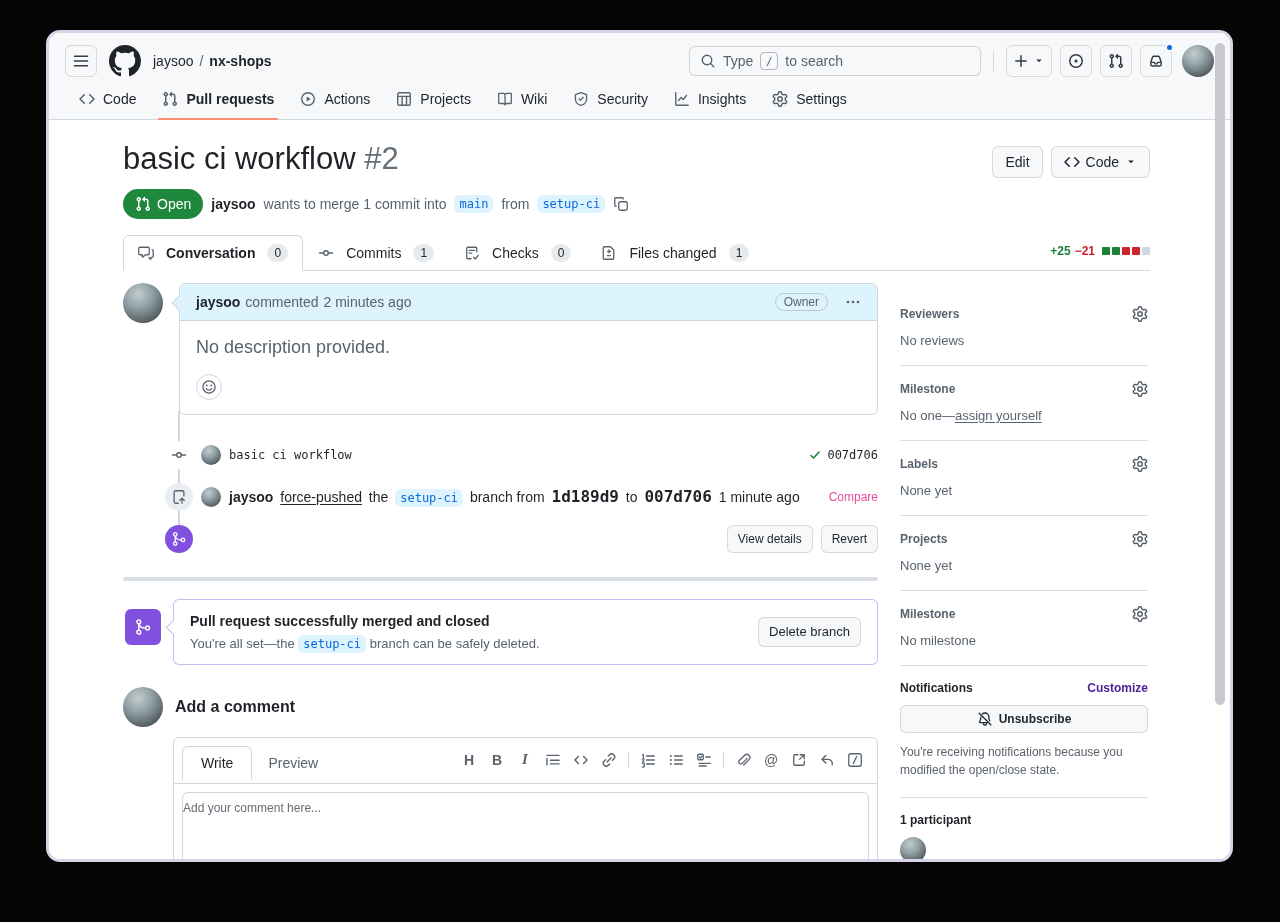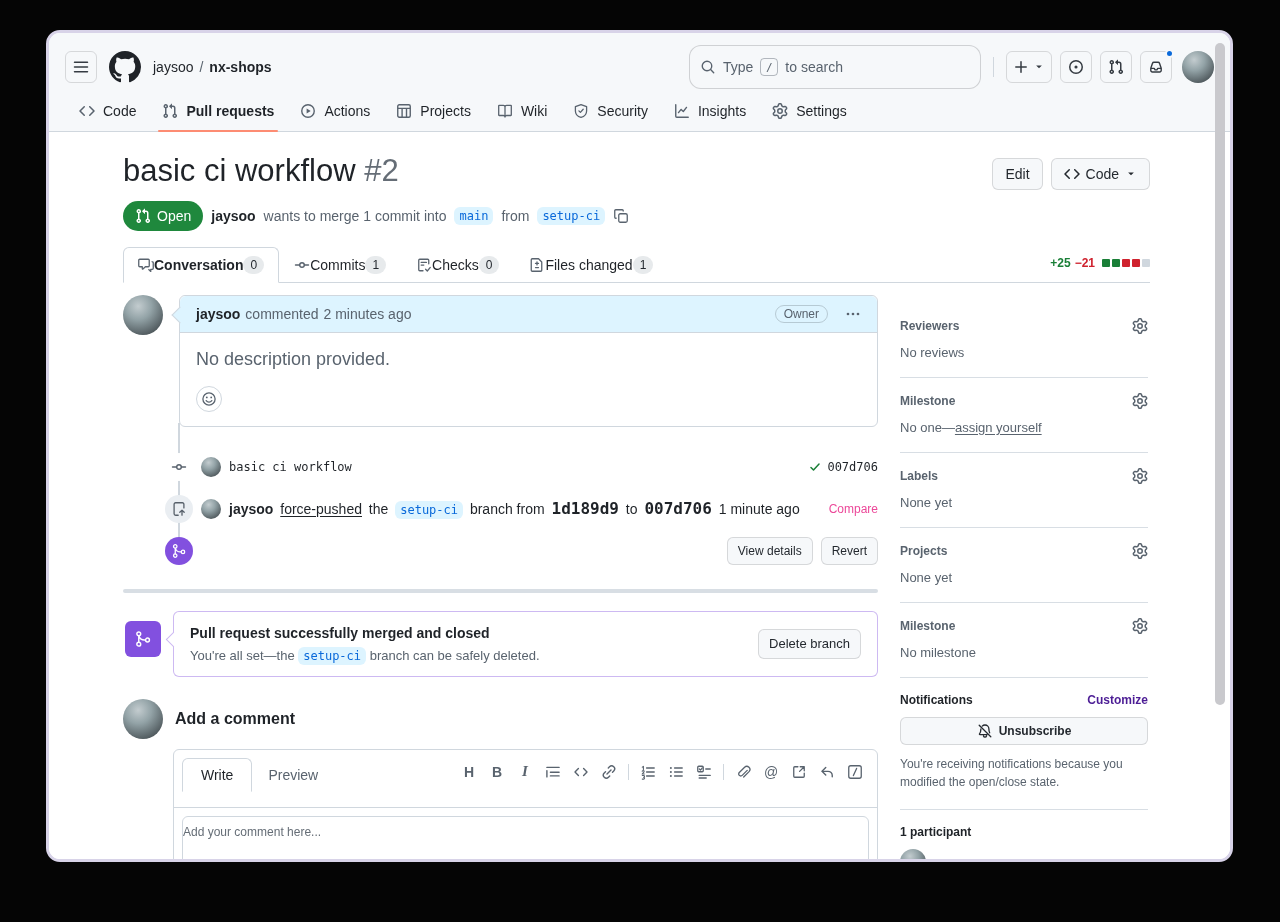--- a/index.html
+++ b/index.html
@@ -20,21 +20,21 @@
     height:32px; min-width:32px; padding:0 6px; border:1px solid rgba(31,35,40,0.15);
     border-radius:6px; background:transparent; color:#353b42; cursor:pointer; position:relative;
   }
   .gh-logo { width:32px; height:32px; margin-left:12px; color:#1f2328; }
   .crumb { margin-left:12px; font-size:14px; display:flex; gap:6px; align-items:center; }
   .crumb .owner { color:#1f2328; }
   .crumb .sep { color:#59636e; }
   .crumb .repo { font-weight:600; }
   .spacer { flex:1; }
   .search-box {
-    width:292px; height:44px; border:1px solid rgba(31,35,40,0.18); border-radius:12px;
+    width:292px; height:30px; border:1px solid rgba(31,35,40,0.18); border-radius:6px;
     display:flex; align-items:center; gap:7px; padding:0 10px; color:#59636e; font-size:14px;
     background:#f6f8fa; cursor:text;
   }
   .slash-key {
     width:18px; height:18px; border:1px solid rgba(110,118,129,0.5); border-radius:4px;
     display:flex; align-items:center; justify-content:center; font-size:11px; color:#59636e;
     font-family:"DejaVu Sans Mono", monospace;
   }
   .hdr-divider { width:1px; height:20px; background:#d0d7de; margin:0 12px; }
   .hdr-btns { display:flex; gap:8px; align-items:center; }
@@ -62,21 +62,21 @@
     font-size:14px; font-weight:500; color:#24292f; cursor:pointer; font-family:inherit; white-space:nowrap;
   }
   .btn-sm { height:28px; font-size:12px; padding:0 10px; }
   .pr-meta { display:flex; align-items:center; gap:8px; margin-top:10px; padding-bottom:16px; font-size:14px; color:#59636e; flex-wrap:wrap; }
   .state-badge { display:inline-flex; align-items:center; gap:6px; height:30px; padding:0 12px; border-radius:999px; background:#1f883d; color:#fff; font-size:14px; font-weight:500; }
   .bold-author { color:#1f2328; font-weight:600; }
   .branch-chip { font-family:"DejaVu Sans Mono", monospace; font-size:12px; color:#0969da; background:#ddf4ff; border-radius:6px; padding:2px 5px; cursor:pointer; }
   .copy-ic { color:#59636e; cursor:pointer; display:flex; }
   
   .pr-tabs { display:flex; align-items:flex-end; border-bottom:1px solid #d0d7de; position:relative; }
-  .pr-tab { display:flex; align-items:center; gap:0; padding:8px 14px; font-size:14px; color:#1f2328; border:1px solid transparent; border-radius:6px 6px 0 0; margin-bottom:-1px; cursor:pointer; }
+  .pr-tab { display:flex; align-items:center; gap:12px; padding:8px 14px; font-size:14px; color:#1f2328; border:1px solid transparent; border-radius:6px 6px 0 0; margin-bottom:-1px; cursor:pointer; }
   .pr-tab .icon { color:#59636e; }
   .pr-tab.active { background:#fff; border-color:#d0d7de; border-bottom-color:#fff; font-weight:600; }
   .count-pill { background:rgba(175,184,193,0.3); border-radius:999px; font-size:12px; font-weight:400; padding:0 7px; line-height:18px; color:#24292f; }
   .diffstat { margin-left:auto; display:flex; align-items:center; gap:2px; font-size:12px; font-weight:600; padding-bottom:12px; }
   .diff-add { color:#1a7f37; margin-right:2px; }
   .diff-del { color:#cf222e; margin-right:5px; }
   .diff-block { width:8px; height:8px; border-radius:1px; }
   
   .main-cols { display:flex; gap:22px; padding-top:12px; }
   .thread { width:755px; }
@@ -119,21 +119,21 @@
   .banner-icon { width:36px; height:36px; border-radius:6px; background:#8250df; color:#fff; display:flex; align-items:center; justify-content:center; margin:10px 0 0 2px; flex:none; }
   .banner-box { flex:1; margin-left:12px; border:1px solid rgba(130,80,223,0.4); border-radius:6px; padding:13px 16px; display:flex; align-items:center; position:relative; background:#fff; }
   .banner-box::before { content:""; position:absolute; top:22px; left:-6px; width:10px; height:10px; background:#fff; border-left:1px solid rgba(130,80,223,0.4); border-bottom:1px solid rgba(130,80,223,0.4); transform:rotate(45deg); }
   .banner-title { font-size:14px; font-weight:700; color:#1f2328; }
   .banner-sub { margin-top:7px; font-size:13px; color:#59636e; }
   
   .composer { margin-top:22px; }
   .composer-head { display:flex; align-items:center; }
   .composer-title { font-size:16px; font-weight:600; margin-left:12px; color:#1f2328; }
   .composer-box { margin-left:50px; margin-top:10px; border:1px solid #d0d7de; border-radius:6px; background:#fff; }
-  .composer-tabs { display:flex; align-items:flex-end; padding:8px 8px 16px; border-bottom:1px solid #d0d7de; }
+  .composer-tabs { display:flex; align-items:flex-end; padding:8px 8px 4px; border-bottom:1px solid #d0d7de; }
   .write-tab { padding:8px 18px; border:1px solid #d0d7de; border-bottom:1px solid #fff; border-radius:6px 6px 0 0; margin-bottom:-1px; background:#fff; font-size:14px; color:#1f2328; cursor:pointer; }
   .preview-tab { padding:8px 16px; font-size:14px; color:#59636e; cursor:pointer; }
   .composer-toolbar { margin-left:auto; display:flex; align-items:center; color:#59636e; padding-bottom:6px; }
   .tool { width:28px; height:26px; display:flex; align-items:center; justify-content:center; border-radius:6px; font-size:14px; cursor:pointer; color:#59636e; }
   .tool.h { font-weight:600; font-size:14px; }
   .tool.b { font-weight:700; font-size:14px; }
   .tool.i { font-style:italic; font-family:"Liberation Serif", serif; font-weight:600; font-size:15px; }
   .tool.at { font-size:14px; }
   .tb-div { width:1px; height:16px; background:#d0d7de; margin:0 5px; }
   .composer-area { padding:8px; }

